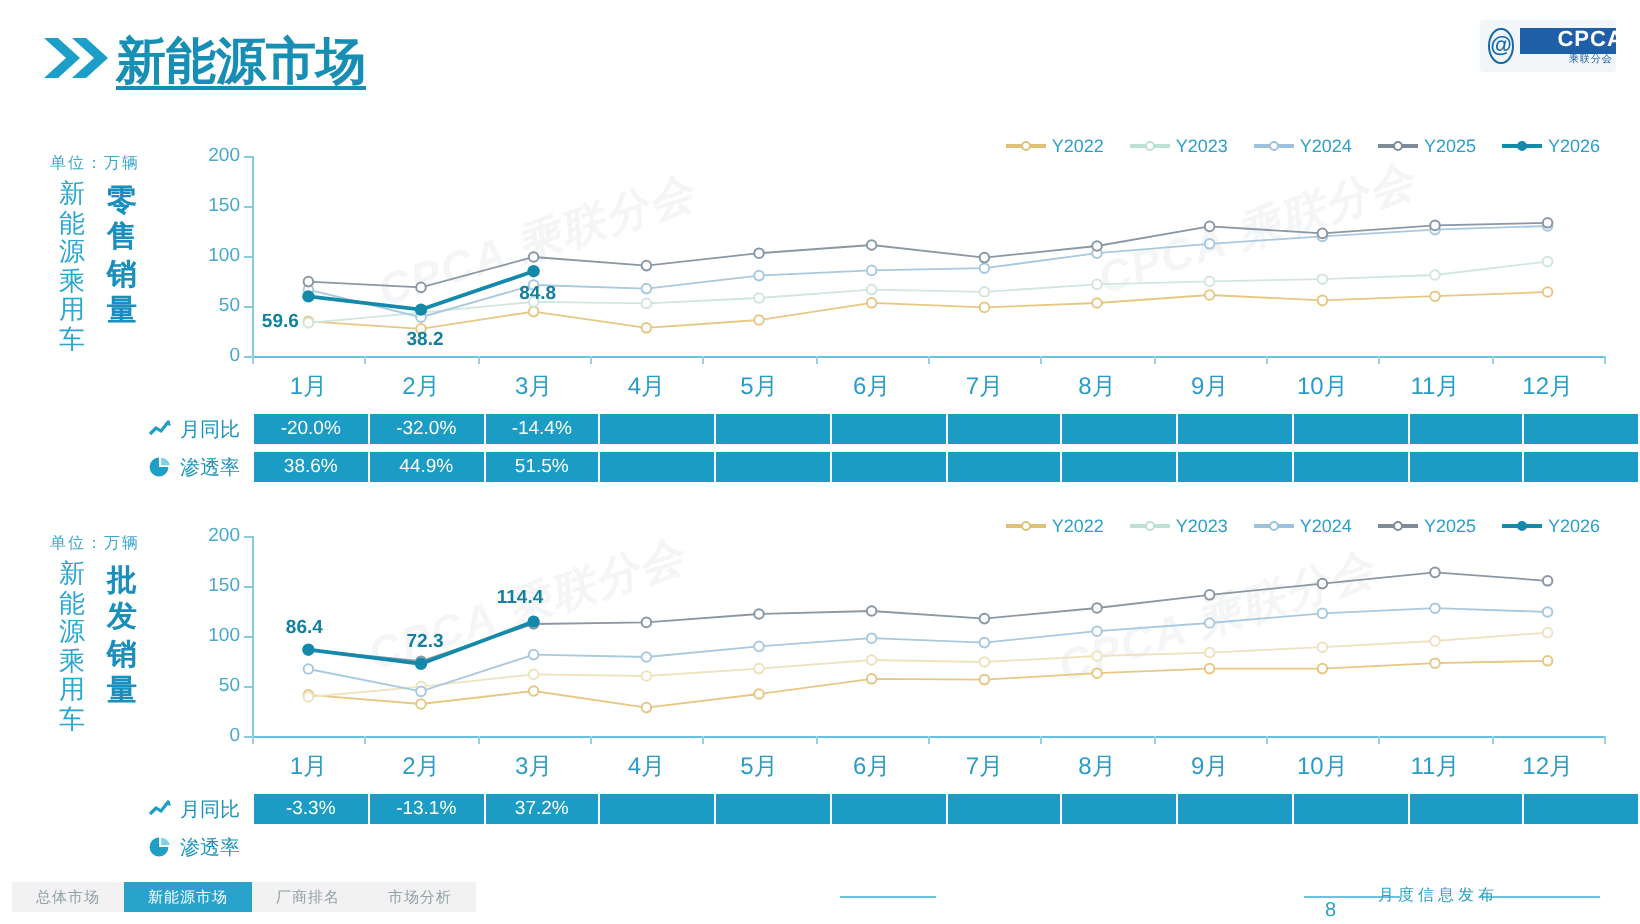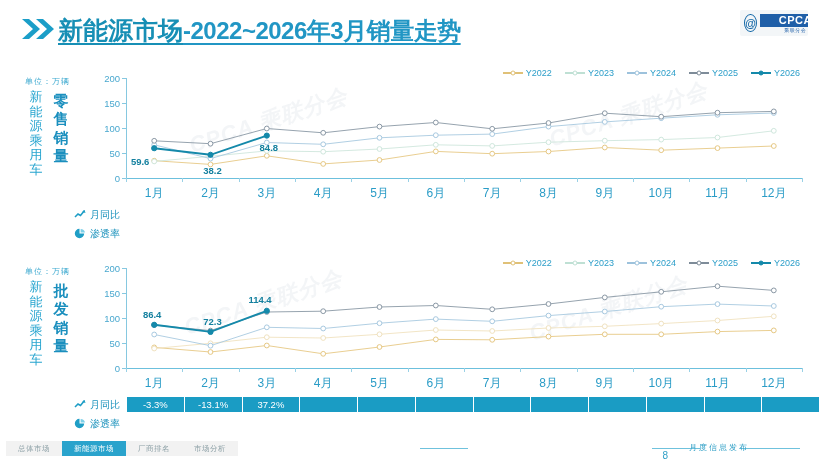--- a/index.html
+++ b/index.html
@@ -109,21 +109,20 @@
 
 <div class="page">
 
   <div class="header">
     <svg class="chev" viewBox="0 0 34 22">
       <polygon points="0,1 11,11 0,21 7,21 18,11 7,1" fill="#1b9ec8"></polygon>
       <polygon points="14,1 25,11 14,21 21,21 32,11 21,1" fill="#1b9ec8"></polygon>
     </svg>
     <div class="title-wrap">
       <span class="title-cn">新能源市场</span>
-      <span class="title-rest">-2022~2026年3月销量走势</span>
     </div>
     <div class="logo">
       <div class="logo-mark">@</div>
       <div class="logo-txt">
         <div class="logo-cpca">CPCA</div>
         <div class="logo-sub">乘联分会</div>
       </div>
     </div>
   </div>
 
@@ -272,29 +271,57 @@
 
   <div class="tbl tbl1" id="tbl-0">
       <div class="trow">
         <div class="rlab">
           <span class="ico"><svg viewBox="0 0 12 11" width="12" height="11">
               <polyline points="1,8 4,5 6.5,6.5 10.5,1.5" fill="none" stroke="#1f9ec6" stroke-width="1.6"></polyline>
               <polygon points="10.5,1 11.5,4 8.2,3" fill="#1f9ec6"></polygon>
             </svg></span>
           <span>月同比</span>
         </div>
+        <div class="cells">
+          <div class="cell">-20.0%</div>
+          <div class="cell">-32.0%</div>
+          <div class="cell">-14.4%</div>
+          <div class="cell"></div>
+          <div class="cell"></div>
+          <div class="cell"></div>
+          <div class="cell"></div>
+          <div class="cell"></div>
+          <div class="cell"></div>
+          <div class="cell"></div>
+          <div class="cell"></div>
+          <div class="cell"></div>
+        </div>
       </div>
       <div class="row-gap"></div>
       <div class="trow">
         <div class="rlab">
           <span class="ico"><svg viewBox="0 0 12 11" width="12" height="11">
               <path d="M5.5 5.5 L5.5 0.8 A4.7 4.7 0 1 0 10.2 5.5 Z" fill="#1f9ec6"></path>
               <path d="M6.6 0.9 A4.6 4.6 0 0 1 11 4.6 L6.6 4.6 Z" fill="#7fd0e8"></path>
             </svg></span>
           <span>渗透率</span>
+        </div>
+        <div class="cells">
+          <div class="cell">38.6%</div>
+          <div class="cell">44.9%</div>
+          <div class="cell">51.5%</div>
+          <div class="cell"></div>
+          <div class="cell"></div>
+          <div class="cell"></div>
+          <div class="cell"></div>
+          <div class="cell"></div>
+          <div class="cell"></div>
+          <div class="cell"></div>
+          <div class="cell"></div>
+          <div class="cell"></div>
         </div>
       </div>
     </div>
 
   <div class="panel panel2">
     <div class="unit">单位：万辆</div>
     <div class="vlabel-a">新能源乘用车</div>
     <div class="vlabel-b">批发销量</div>
 
     <div class="chart">

